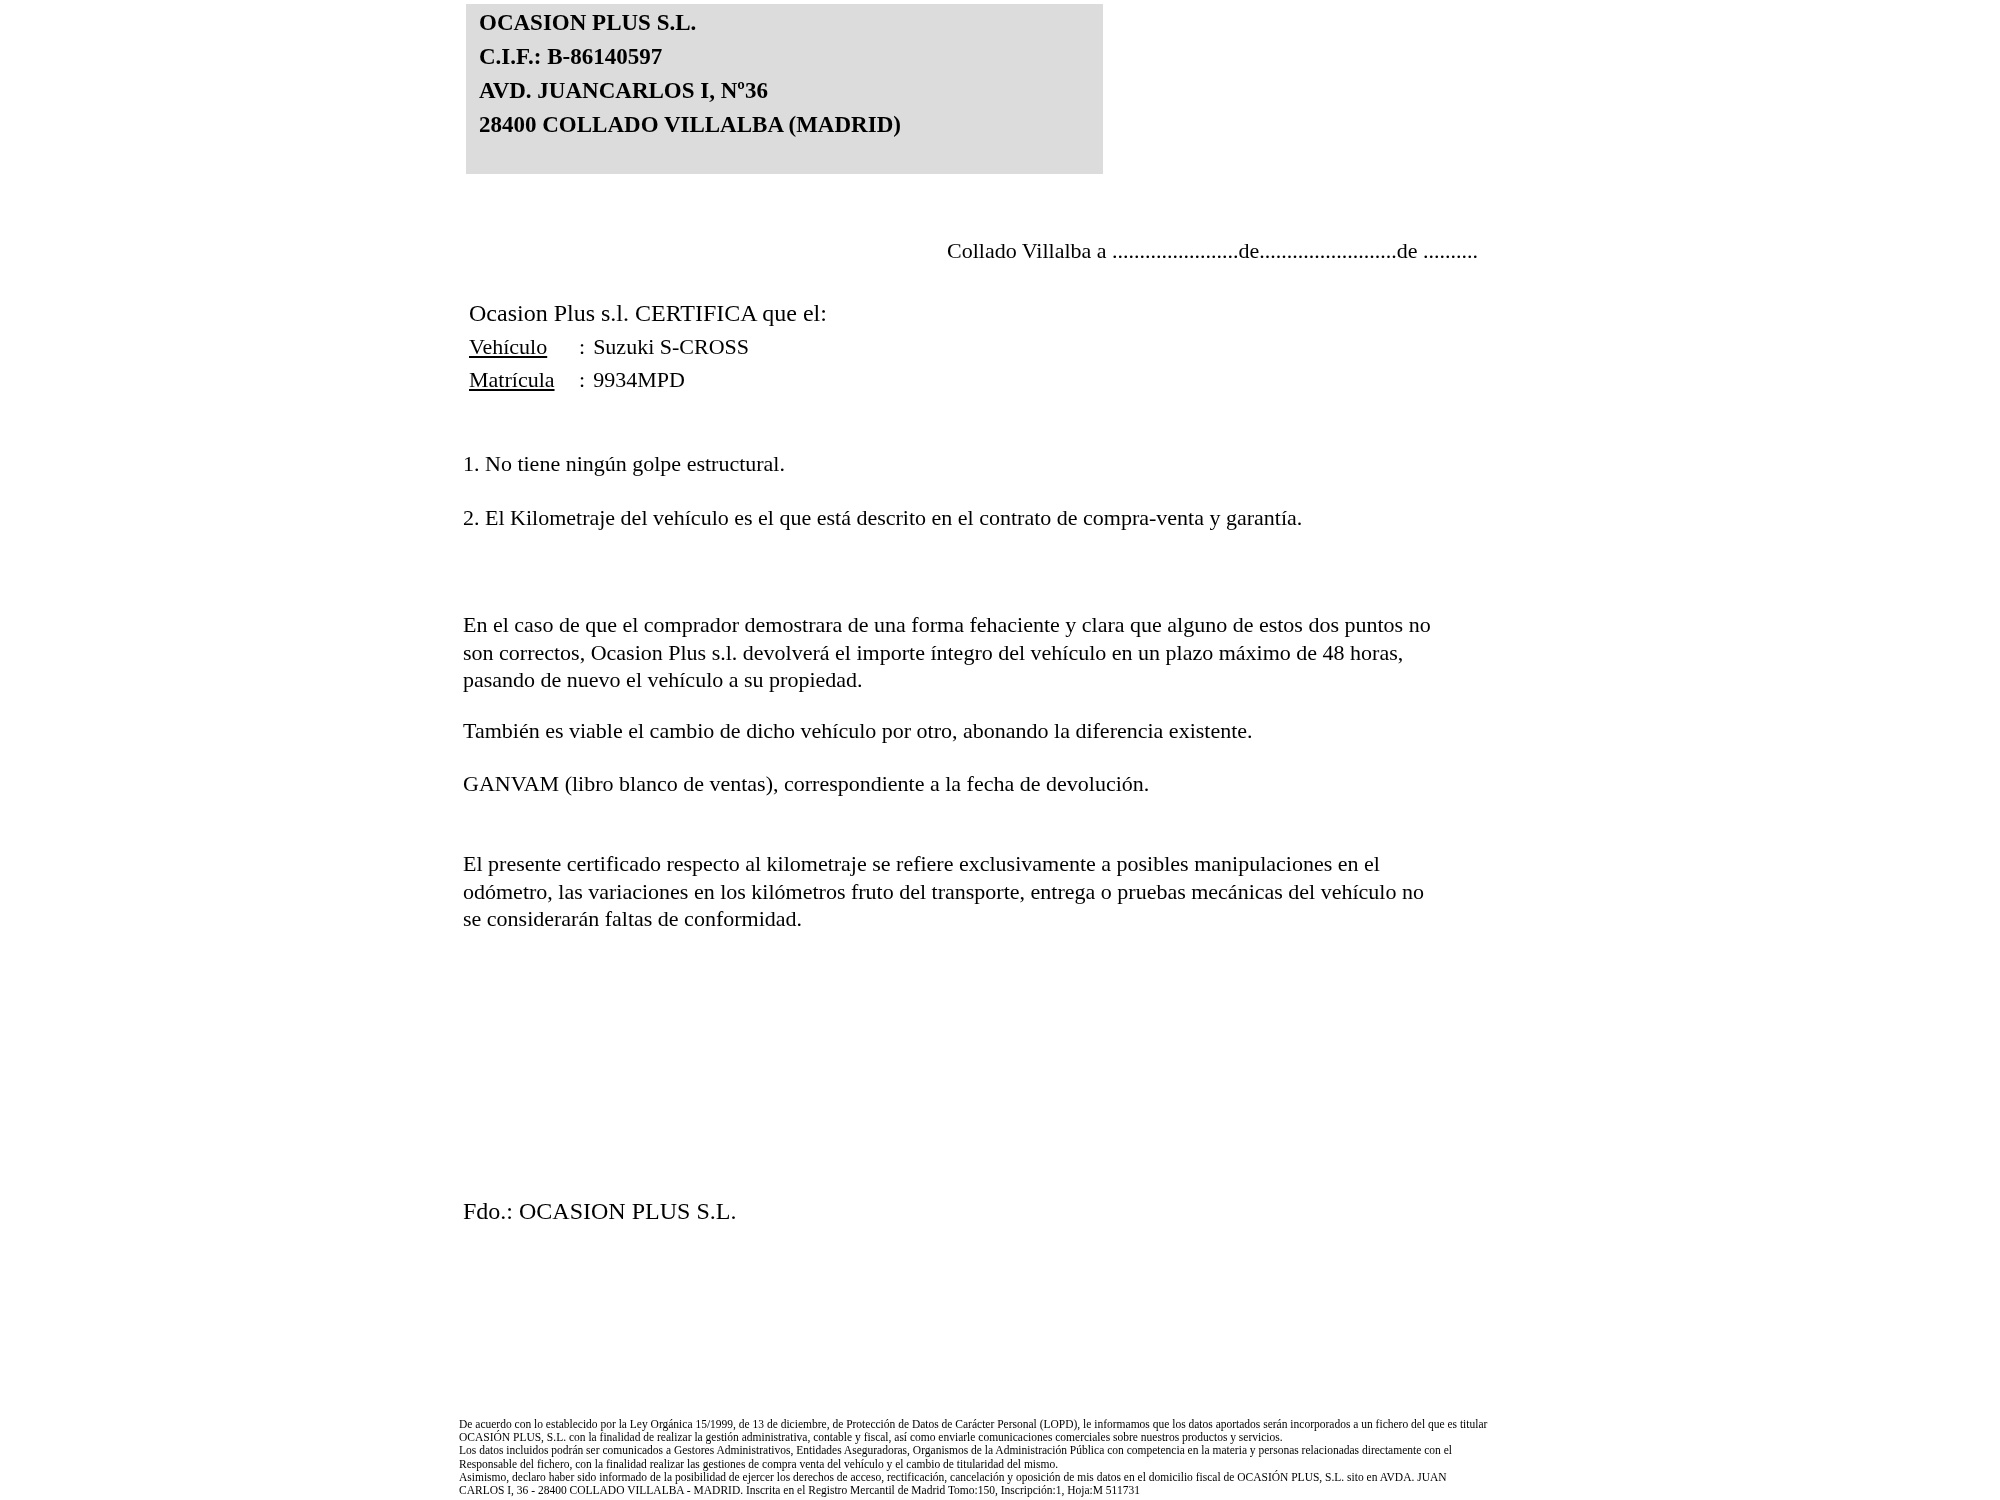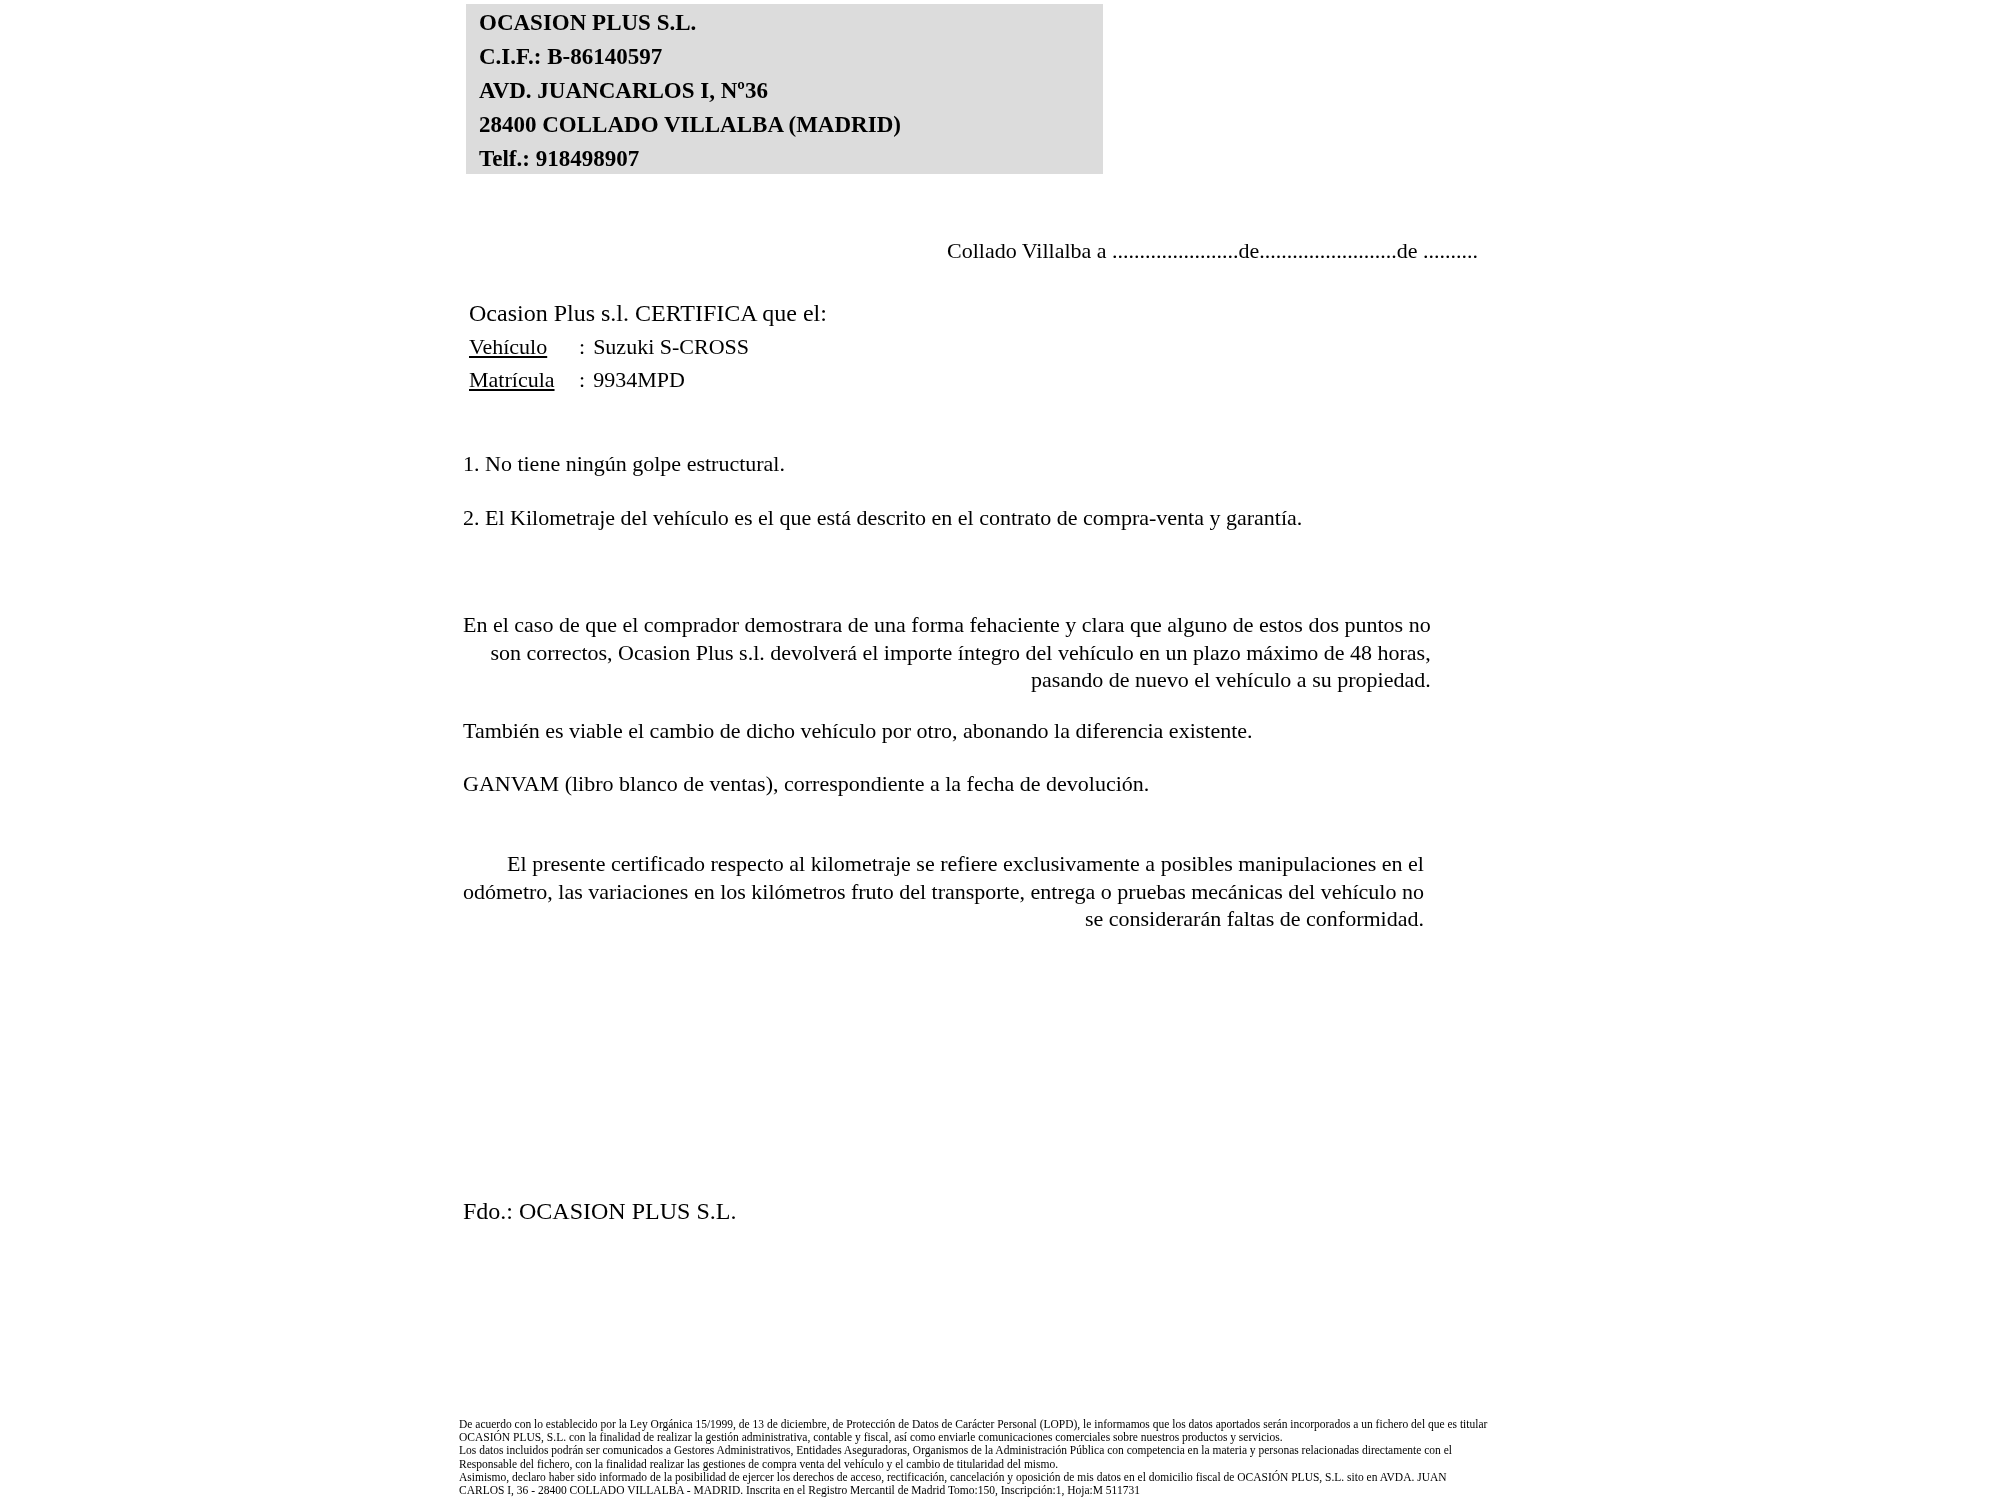--- a/index.html
+++ b/index.html
@@ -68,21 +68,21 @@
     font-size:22px;
     white-space:nowrap;
   }
   
   .para{
     position:absolute;
     left:463px;
     font-size:22px;
     line-height:27.5px;
   }
-  .para .pline{white-space:nowrap;text-align:right;}
+  .para .pline{white-space:nowrap;}
   
   .signature{
     position:absolute;
     left:463px; top:1198px;
     font-size:24px;
     white-space:nowrap;
     text-align:right;
   }
   
   .legal{
@@ -96,21 +96,20 @@
 </head>
 <body>
 
 <div class="page">
 
   <div class="header-box">
     <div class="hline">OCASION PLUS S.L.</div>
     <div class="hline">C.I.F.: B-86140597</div>
     <div class="hline">AVD. JUANCARLOS I, Nº36</div>
     <div class="hline">28400 COLLADO VILLALBA (MADRID)</div>
-    <div class="hline">Telf.: 918498907</div>
   </div>
 
   <div class="date-line">Collado Villalba a .......................de.........................de ..........</div>
 
   <div class="cert-intro">Ocasion Plus s.l. CERTIFICA que el:</div>
 
   <div class="field-row" style="top:334px;text-align:center;">
     <span class="field-label">Vehículo</span>
     <span class="field-rest"><span class="field-sep">:</span><span class="field-value">Suzuki S-CROSS</span></span>
   </div>

